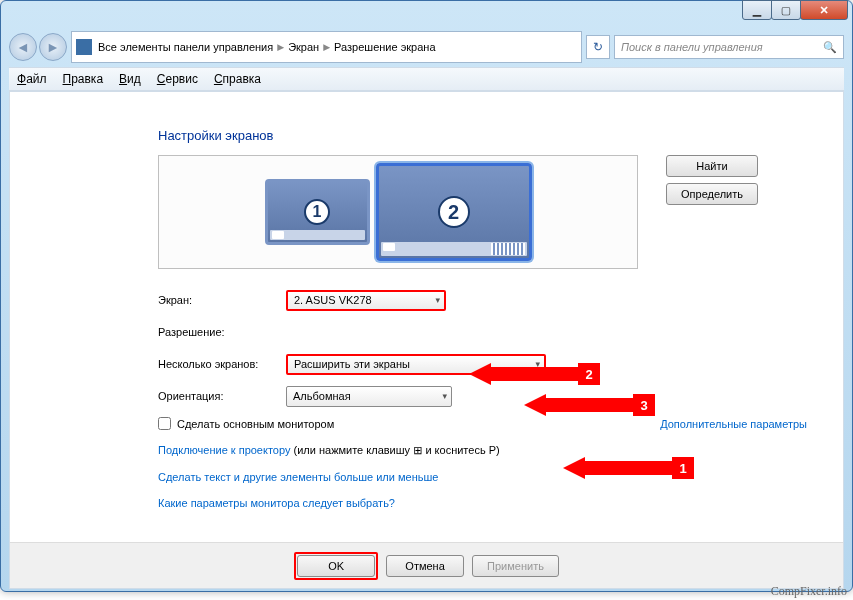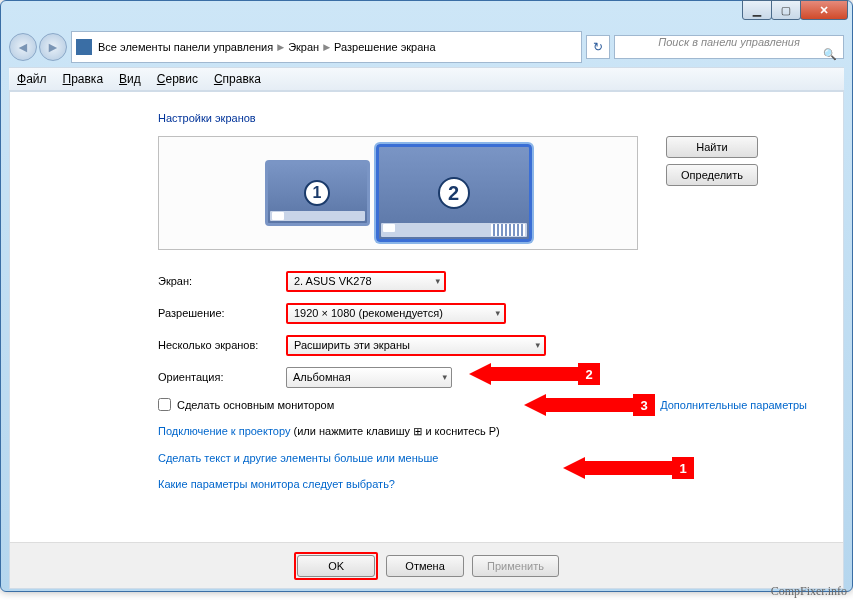--- a/index.html
+++ b/index.html
@@ -9,28 +9,28 @@
 .win-buttons { display: flex; margin-top: -1px; }
 .win-btn { width: 30px; height: 20px; border: 1px solid #4a6a8a; background: linear-gradient(#e8f0f8, #c8d8e8); display: flex; align-items: center; justify-content: center; font-size: 11px; color: #333; border-radius: 0 0 3px 3px; margin-left: -1px; }
 .win-btn.close { width: 48px; background: linear-gradient(#e58a7a, #d04a2a); color: #fff; font-weight: bold; }
 .addrbar { height: 32px; margin: 0 8px; display: flex; align-items: center; gap: 4px; }
 .nav-btns { display: flex; gap: 2px; }
 .nav-circle { width: 28px; height: 28px; border-radius: 50%; background: radial-gradient(#e8f0f8, #b0c8e0); border: 1px solid #8aa8c8; display: flex; align-items: center; justify-content: center; color: #7a95b5; font-size: 14px; }
 .addr-field { flex: 1; height: 32px; background: #fff; border: 1px solid #a0b8d0; display: flex; align-items: center; padding: 0 4px; font-size: 11px; }
 .addr-icon { width: 16px; height: 16px; background: #3a6ea5; margin-right: 6px; }
 .bc-sep { color: #888; margin: 0 4px; font-size: 9px; }
 .addr-refresh { width: 24px; height: 24px; border: 1px solid #a0b8d0; background: #fff; display: flex; align-items: center; justify-content: center; color: #2a5a9a; font-size: 12px; }
-.search-field { width: 230px; height: 24px; background: #fff; border: 1px solid #a0b8d0; display: flex; align-items: center; padding: 0 6px; font-size: 11px; color: #888; font-style: italic; flex-direction: column; }
+.search-field { width: 230px; height: 24px; background: #fff; border: 1px solid #a0b8d0; display: flex; align-items: center; padding: 0 6px; font-size: 11px; color: #888; font-style: italic; }
 .search-field .mag { margin-left: auto; color: #3a6ea5; font-style: normal; }
 .menubar { height: 24px; background: linear-gradient(#f5f9fc, #e5edf5); border-top: 1px solid #d0dce8; border-bottom: 1px solid #d0dce8; margin: 4px 8px 0; display: flex; align-items: center; padding: 0 8px; gap: 16px; font-size: 12px; }
 .menubar span { text-decoration: underline; text-decoration-color: transparent; }
 .menubar span::first-letter { text-decoration: underline; }
 .content { background: #fff; margin: 0 8px 8px; height: 498px; border: 1px solid #d0dce8; padding: 20px 0 0 0; position: relative; }
 .content-inner { padding: 0 36px 0 148px; }
-h1 { font-size: 11px; font-weight: normal; color: #003399; margin-bottom: 12px; }
+h1 { font-size: 13px; font-weight: normal; color: #003399; margin-bottom: 12px; margin-top: 16px; }
 .monitors-row { display: flex; gap: 12px; align-items: flex-start; }
 .monitors-box { width: 480px; height: 114px; border: 1px solid #bfbfbf; background: #fcfcfc; display: flex; align-items: center; justify-content: center; gap: 6px; }
 .monitor { position: relative; border: 3px solid #7a95c5; background: linear-gradient(#7a95c5, #5a75a5); border-radius: 4px; display: flex; align-items: center; justify-content: center; }
 .monitor.m1 { width: 105px; height: 66px; }
 .monitor.m2 { width: 156px; height: 98px; border-color: #3a6ed5; box-shadow: 0 0 0 2px #8ab5e8; }
 .monitor .num { width: 26px; height: 26px; border-radius: 50%; background: #fff; border: 2px solid #1a3a6a; color: #1a3a6a; font-weight: bold; font-size: 16px; display: flex; align-items: center; justify-content: center; }
 .monitor.m2 .num { width: 32px; height: 32px; font-size: 20px; }
 .taskbar-mock { position: absolute; bottom: 2px; left: 2px; right: 2px; height: 10px; background: #c8d4e8; border-radius: 1px; }
 .m2 .taskbar-mock { height: 14px; }
 .taskbar-mock::before { content: ""; position: absolute; left: 2px; top: 1px; width: 12px; height: 8px; background: #fff; border-radius: 1px; }
@@ -131,23 +131,20 @@
 
       <div class="form">
         <div class="form-row">
           <label>Экран:</label>
           <div class="select sel-screen hl">
               <span>2. ASUS VK278</span>
             </div>
         </div>
         <div class="form-row">
           <label>Разрешение:</label>
-          <div class="select sel-res hl">
-              <span>1920 × 1080 (рекомендуется)</span>
-            </div>
         </div>
         <div class="form-row">
           <label>Несколько экранов:</label>
           <div class="select sel-multi hl">
               <span>Расширить эти экраны</span>
             </div>
         </div>
         <div class="form-row">
           <label>Ориентация:</label>
           <div class="select sel-orient">

